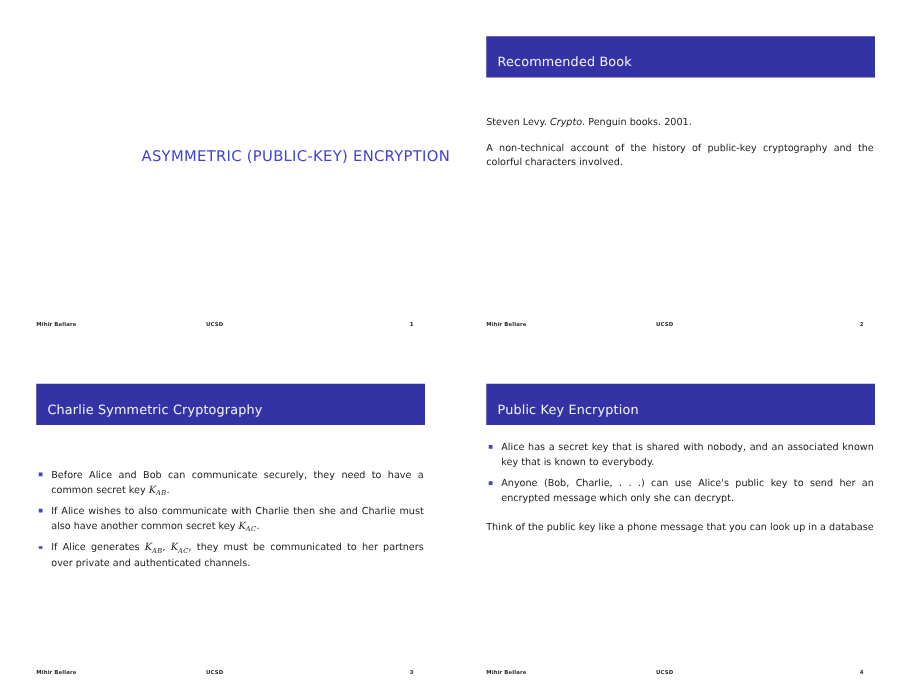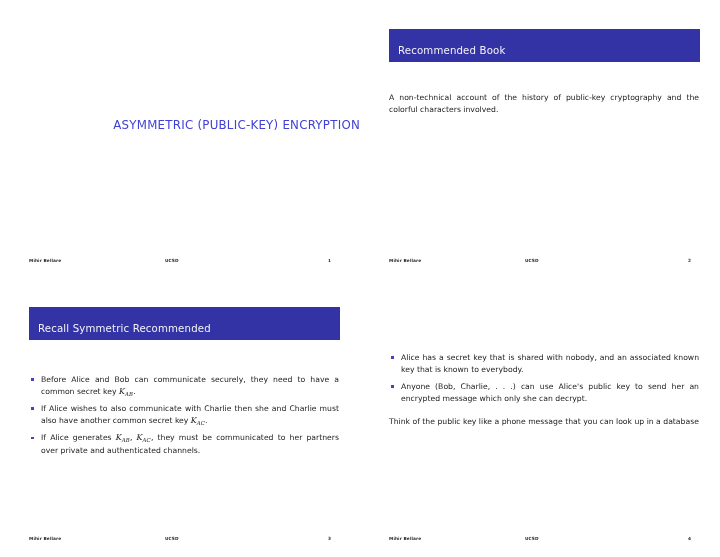--- a/index.html
+++ b/index.html
@@ -147,48 +147,54 @@
     <span class="footer-inst">UCSD</span>
     <span class="footer-page">1</span>
   </div>
 </section>
 
 <section class="slide" id="slide-2">
   <div class="frame-title-bar" style="width: 302px;">
     <span class="frame-title-text">Recommended Book</span>
   </div>
   <div class="frame-body">
+    <p class="para">
+      <span>Steven Levy. </span><i>Crypto</i><span>. Penguin books. 2001.</span>
+    </p>
     <p class="para">A non-technical account of the history of public-key cryptography and the colorful characters involved.</p>
   </div>
   <div class="frame-footer">
     <span class="footer-author">Mihir Bellare</span>
     <span class="footer-inst">UCSD</span>
     <span class="footer-page">2</span>
   </div>
 </section>
 
 <section class="slide" id="slide-3">
   <div class="frame-title-bar">
-    <span class="frame-title-text">Recall Symmetric Recommended</span>
+    <span class="frame-title-text">Charlie Symmetric Cryptography</span>
   </div>
   <div class="frame-body" style="top:96px">
     <ul class="bullets">
       <li>Before Alice and Bob can communicate securely, they need to have a common secret key <span class="mth">K<sub>AB</sub></span>.</li>
       <li>If Alice wishes to also communicate with Charlie then she and Charlie must also have another common secret key <span class="mth">K<sub>AC</sub></span>.</li>
       <li>If Alice generates <span class="mth">K<sub>AB</sub></span>, <span class="mth">K<sub>AC</sub></span>, they must be communicated to her partners over private and authenticated channels.</li>
     </ul>
   </div>
   <div class="frame-footer">
     <span class="footer-author">Mihir Bellare</span>
     <span class="footer-inst">UCSD</span>
     <span class="footer-page">3</span>
   </div>
 </section>
 
 <section class="slide" id="slide-4">
+  <div class="frame-title-bar" style="width: 302px;">
+    <span class="frame-title-text">Public Key Encryption</span>
+  </div>
   <div class="frame-body" style="top:74px">
     <ul class="bullets">
       <li>Alice has a secret key that is shared with nobody, and an associated known key that is known to everybody.</li>
       <li>Anyone (Bob, Charlie, . . .) can use Alice's public key to send her an encrypted message which only she can decrypt.</li>
     </ul>
     <p class="para nojust" style="margin-top:11px">Think of the public key like a phone message that you can look up in a database</p>
   </div>
   <div class="frame-footer">
     <span class="footer-author">Mihir Bellare</span>
     <span class="footer-inst">UCSD</span>

